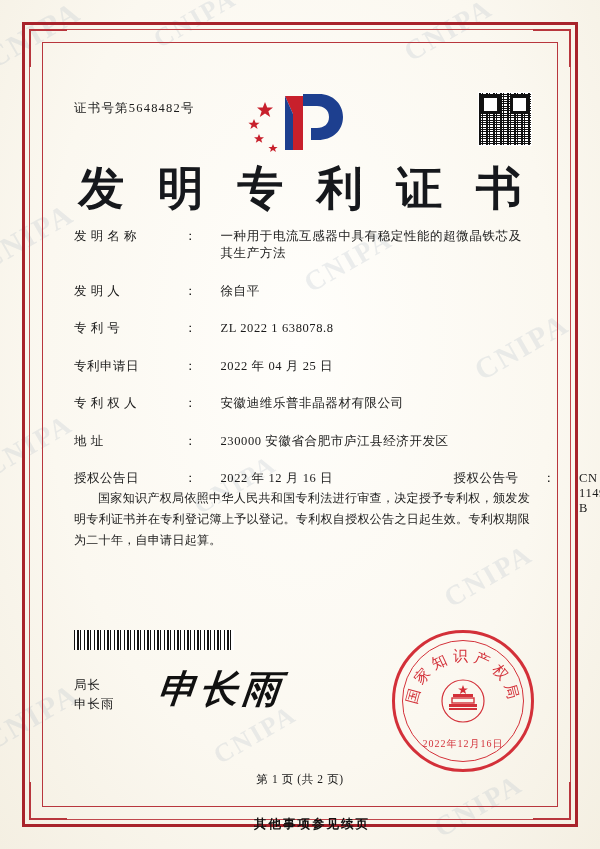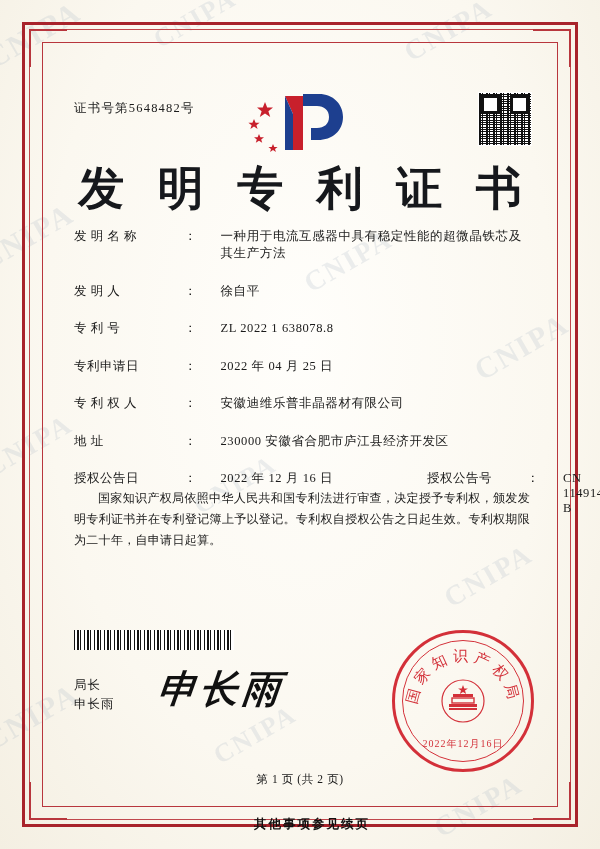--- a/index.html
+++ b/index.html
@@ -155,22 +155,22 @@
     display: flex;
     justify-content: space-between;
   }
   .f-colon { flex: 0 0 12px; }
   .f-value { flex: 1 1 auto; letter-spacing: 0.6px; }
 
   .field.two-col .f-value { flex: 0 0 auto; min-width: 168px; }
   .f-label2 {
     flex: 0 0 86px;
     letter-spacing: 0.5px;
-    text-align: center;
-    margin-left: 4px;
+    text-align: right;
+    margin-left: 20px;
   }
   .f-value2 { flex: 1 1 auto; letter-spacing: 0.6px; }
 
   .paragraphs {
     position: absolute;
     top: 428px;
     left: 16px; right: 12px;
     font-family: "Liberation Serif", serif;
     font-size: 12px;
     line-height: 21px;

